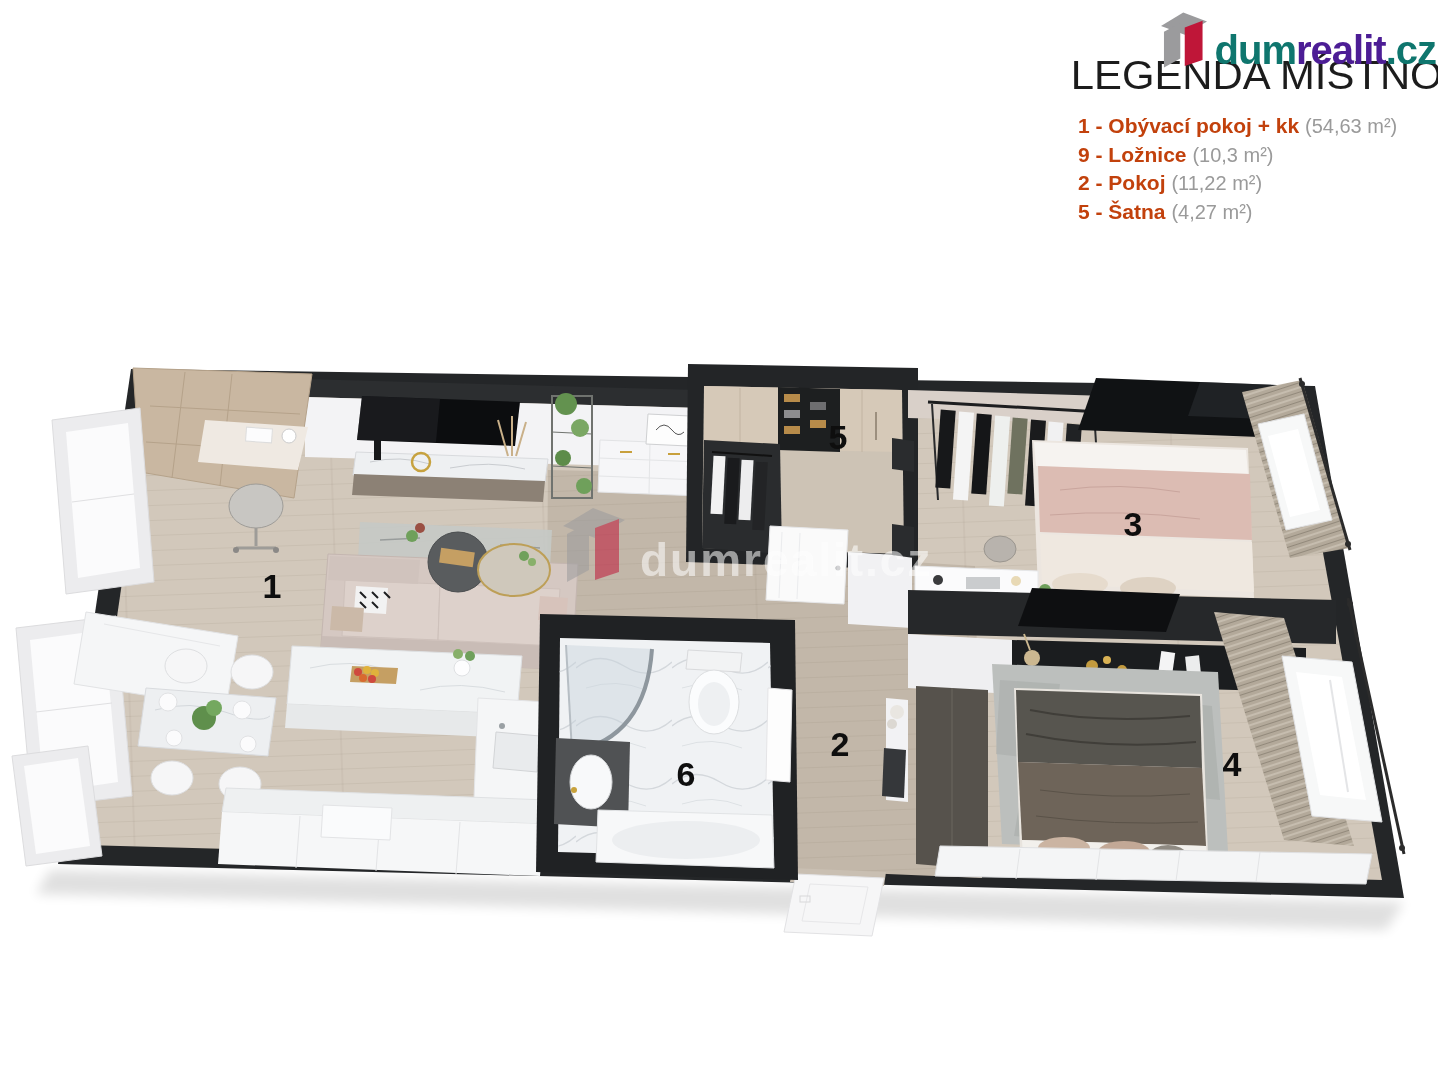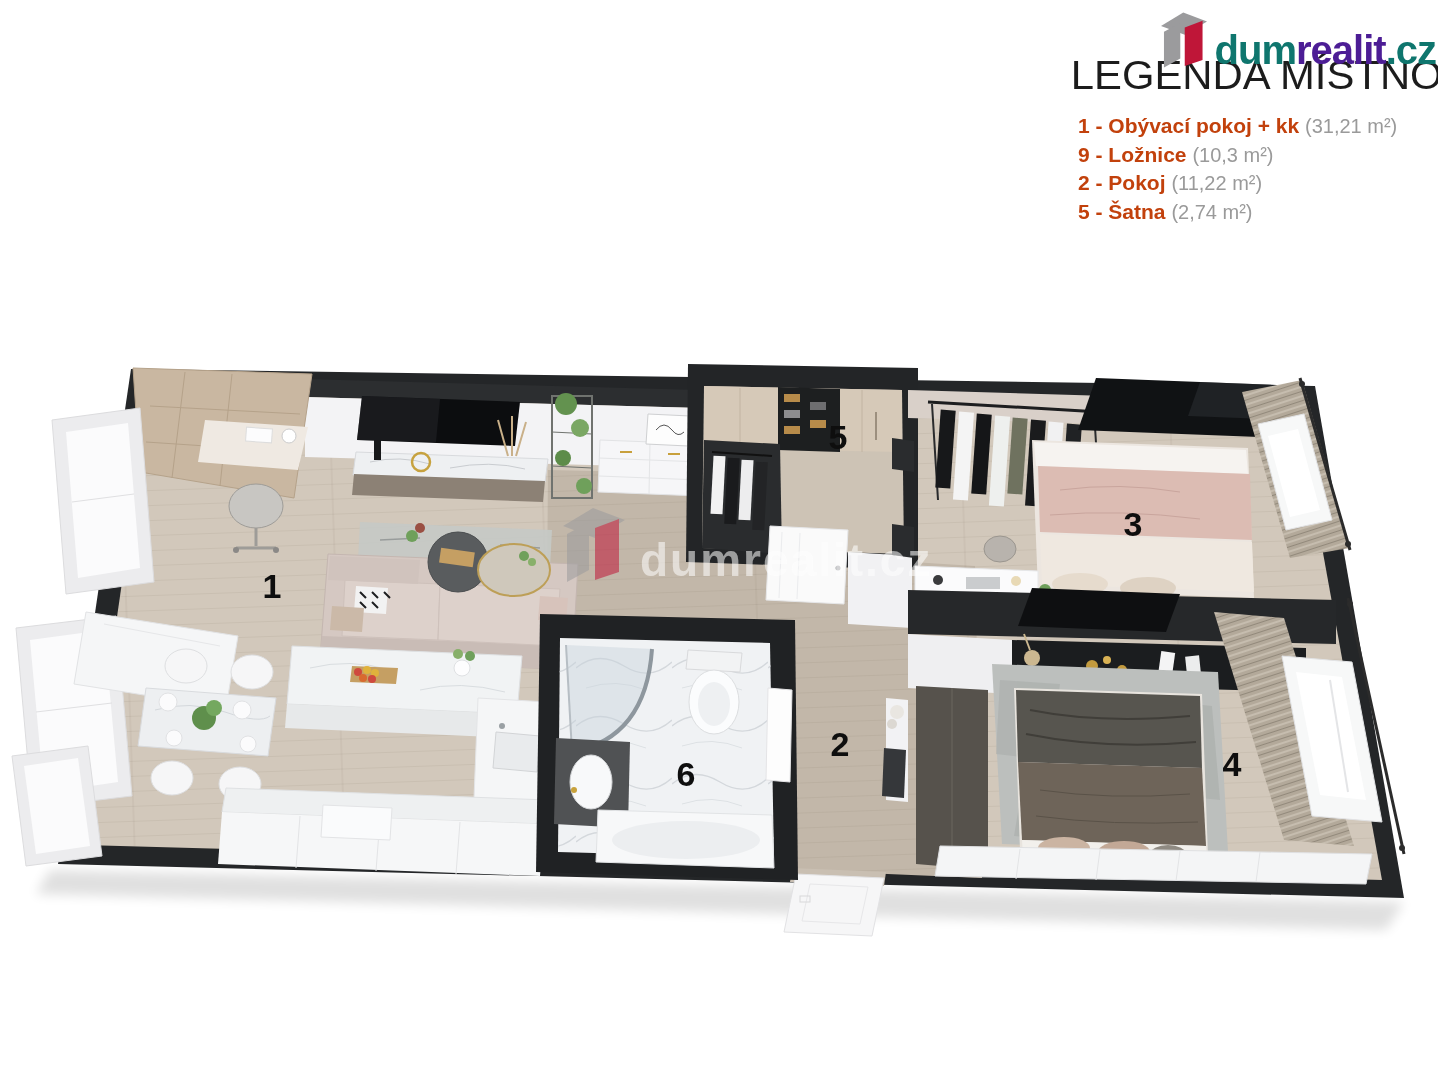--- a/index.html
+++ b/index.html
@@ -32,24 +32,24 @@
   <div class="logo-row">
     <svg class="logo-mark" viewBox="0 0 62 74">
       <polygon class="mark-roof" points="0,18 30,0 62,12 32,30"></polygon>
       <polygon class="mark-left" points="4,26 26,14 26,62 4,74"></polygon>
       <polygon class="mark-right" points="32,20 56,11 56,64 32,72"></polygon>
     </svg>
     <div class="logo-text"><span class="logo-dum">dum</span><span class="logo-realit">realit</span><span class="logo-cz">.cz</span></div>
   </div>
   <h1 class="legend-title">LEGENDA MÍSTNOSTÍ</h1>
   <ul class="legend-list">
-    <li><span class="lbl">1 - Obývací pokoj + kk</span> <span class="area">(31,21 m²)</span></li>
+    <li><span class="lbl">1 - Obývací pokoj + kk</span> <span class="area">(54,63 m²)</span></li>
     <li><span class="lbl">9 - Ložnice</span> <span class="area">(10,3 m²)</span></li>
     <li><span class="lbl">2 - Pokoj</span> <span class="area">(11,22 m²)</span></li>
-    <li><span class="lbl">5 - Šatna</span> <span class="area">(2,74 m²)</span></li>
+    <li><span class="lbl">5 - Šatna</span> <span class="area">(4,27 m²)</span></li>
   </ul>
 
   
   <svg width="1438" height="1080" viewBox="0 0 1438 1080">
     <defs>
       <pattern id="planks" width="210" height="15" patternUnits="userSpaceOnUse" patternTransform="rotate(-2)">
         <line x1="0" y1="0" x2="210" y2="0" stroke="rgba(110,92,70,0.18)" stroke-width="1"></line>
         <line x1="105" y1="0" x2="105" y2="15" stroke="rgba(110,92,70,0.12)" stroke-width="1"></line>
       </pattern>
       <pattern id="marblev" width="96" height="58" patternUnits="userSpaceOnUse">

